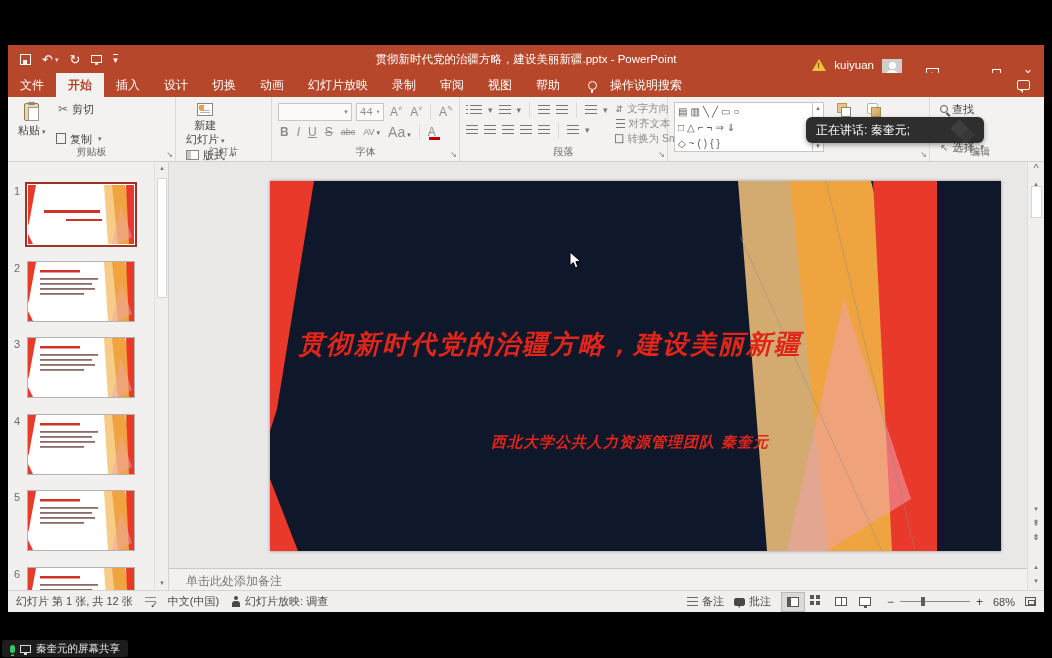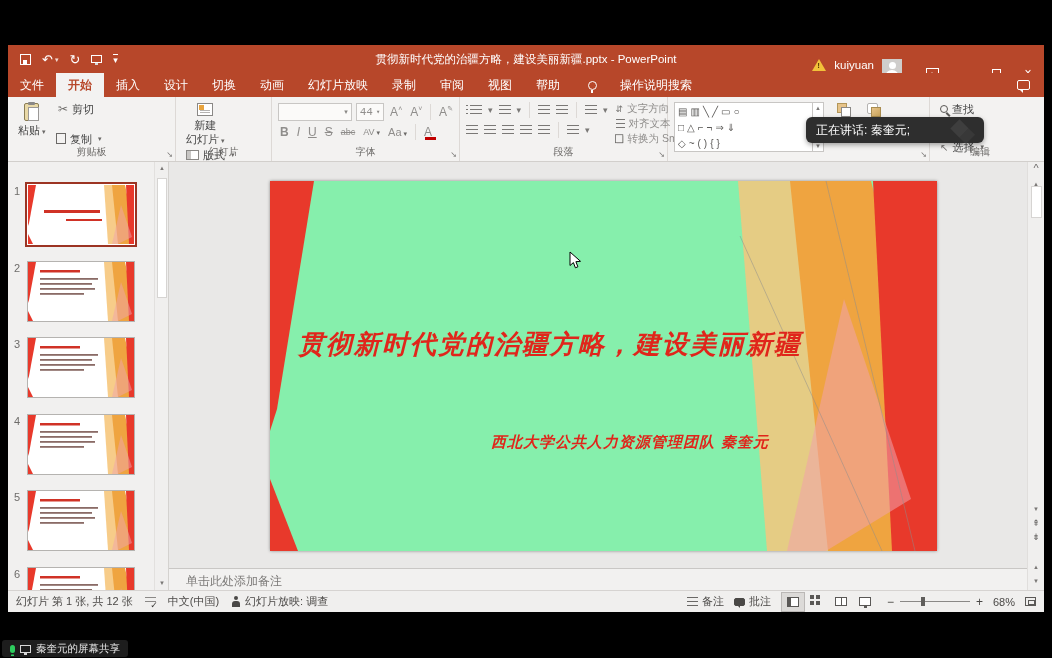--- a/index.html
+++ b/index.html
@@ -26,21 +26,21 @@
   .avatar:before{content:"";position:absolute;left:6.5px;top:3px;width:7px;height:7px;border-radius:50%;background:#fff;}
   .avatar:after{content:"";position:absolute;left:3px;top:11px;width:14px;height:9px;border-radius:7px 7px 0 0;background:#fff;}
   .winbtn{width:32px;height:28px;display:flex;align-items:center;justify-content:center;color:#fff;font-size:12px;}
   .i-ribbonopts{width:13px;height:10px;border:1px solid #fff;display:flex;align-items:center;justify-content:center;font-size:6px;}
   .i-restore{width:9px;height:8px;border:1px solid #fff;position:relative;background:#b7472a;}
   .i-restore:before{content:"";position:absolute;left:2px;top:-4px;width:9px;height:8px;border:1px solid #fff;z-index:-1;}
   
   .tabrow{position:absolute;left:0;top:28px;right:0;height:24px;background:#b7472a;display:flex;align-items:stretch;color:#fff;font-size:12px;}
   .tab{display:flex;align-items:center;padding:0 12px;cursor:default;white-space:nowrap;}
   .tab.selected{background:#f3f2f1;color:#b7472a;font-weight:bold;}
-  .searchbox{display:flex;align-items:center;gap:23px;margin-left:16px;font-size:12px;color:#fff;}
+  .searchbox{display:flex;align-items:center;gap:13px;margin-left:16px;font-size:12px;color:#fff;}
   .i-bulb{width:9px;height:9px;border:1.5px solid #fff;border-radius:50%;position:relative;display:inline-block;}
   .i-bulb:after{content:"";position:absolute;left:2px;top:8px;width:2px;height:3px;background:#fff;}
   .i-comment{width:13px;height:10px;border:1px solid #fff;border-radius:2px;position:relative;display:inline-block;}
   .i-comment:after{content:"";position:absolute;left:1px;bottom:-4px;border-left:4px solid transparent;border-right:0 solid transparent;border-top:4px solid #fff;}
   .tabrow-right{margin-left:auto;display:flex;align-items:center;padding-right:14px;}
   
   .ribbon{position:absolute;left:0;top:52px;right:0;height:65px;background:#f3f2f1;border-bottom:1px solid #d2cfcc;display:flex;}
   .rgroup{position:relative;border-right:1px solid #ddd9d6;padding:5px 4px 15px 6px;flex:0 0 auto;}
   .rlabel{position:absolute;left:0;right:0;bottom:2px;text-align:center;font-size:10px;color:#6a6866;}
   .dlg{position:absolute;right:2px;bottom:2px;font-size:8px;color:#7a7876;line-height:1;}
@@ -109,21 +109,21 @@
   .thumb-item{position:absolute;left:6px;display:flex;align-items:flex-start;gap:5px;}
   .thumb-num{font-size:11px;color:#6e6c6a;width:8px;padding-top:1px;}
   .thumb-box{width:108px;height:61px;background:#fff;border:1px solid #b5b3b0;}
   .thumb-item.selected .thumb-box{border:1px solid #fff;box-shadow:0 0 0 2px #9c3423;}
   .thumb-box svg{display:block;}
   .pscroll{position:absolute;right:0;top:0;bottom:0;width:14px;background:#f0efee;border-left:1px solid #e2e0de;display:block;}
   .pscroll .arr{position:absolute;left:0;width:14px;height:13px;text-align:center;font-size:6px;color:#7a7876;line-height:13px;background:#f0efee;}
   .pscroll .thumb{position:absolute;left:2px;top:16px;width:10px;height:120px;background:#fff;border:1px solid #d6d4d2;}
   .main-col{flex:1;display:flex;flex-direction:column;min-width:0;}
   .editor{flex:1;position:relative;background:#e9e8e7;overflow:hidden;}
-  .slide{position:absolute;left:101px;top:19px;width:667px;height:370px;background:#86efac;box-shadow:0 0 3px rgba(0,0,0,.4);padding-left:24px;}
+  .slide{position:absolute;left:101px;top:19px;width:731px;height:370px;background:#0f172a;box-shadow:0 0 3px rgba(0,0,0,.4);padding-left:24px;}
   .slide svg.decor{position:absolute;left:0;top:0;}
   .slide-title{position:absolute;left:28px;right:18px;top:146px;font-family:"DejaVu Serif",serif;font-style:italic;font-weight:bold;font-size:26px;letter-spacing:2px;color:#e0251b;white-space:nowrap;}
   .slide-subtitle{position:absolute;left:120px;width:480px;top:252px;text-align:center;font-family:"DejaVu Serif",serif;font-style:italic;font-weight:bold;font-size:15px;letter-spacing:1px;color:#e0251b;}
   .notes{height:22px;border-top:1px solid #c9c7c5;background:#f2f1f0;font-size:12px;color:#7c7a78;padding:4px 0 0 17px;}
   .vscroll{width:17px;background:#f0efee;border-left:1px solid #e0dedc;position:relative;flex:0 0 auto;}
   .vscroll .collapse{position:absolute;left:0;right:0;top:0;height:14px;text-align:center;font-size:11px;color:#6b6967;line-height:12px;}
   .vs-arr{position:absolute;left:1px;width:14px;height:13px;text-align:center;font-size:6px;color:#7a7876;line-height:13px;}
   .vs-thumb{position:absolute;left:3px;top:24px;width:11px;height:32px;background:#fff;border:1px solid #d6d4d2;}
   .vs-dbl{position:absolute;left:1px;width:14px;height:13px;text-align:center;font-size:9px;color:#6b6967;line-height:13px;}
   
@@ -283,21 +283,21 @@
           <span class="vsep"></span>
           <span class="fgl">A<small>✎</small></span>
         </div>
         <div class="font-r2">
           <span class="fgl" style="font-weight:bold">B</span>
           <span class="fgl" style="font-style:italic">I</span>
           <span class="fgl" style="text-decoration:underline">U</span>
           <span class="fgl" style="text-decoration:line-through">S</span>
           <span class="fgl" style="font-size:9px;text-decoration:line-through">abc</span>
           <span class="fgl dd" style="font-size:9px">AV</span>
-          <span class="fgl dd" style="font-size:11px">Aa</span>
+          <span class="fgl dd" style="font-size:14px">Aa</span>
           <span class="vsep"></span>
           <span class="i-fontcolor dd">A</span>
         </div>
         <span class="rlabel">字体</span>
         <span class="dlg">↘</span>
       </div>
 
       <div class="rgroup" style="width:208px">
         <div class="para-wrap">
           <div class="para-left">

